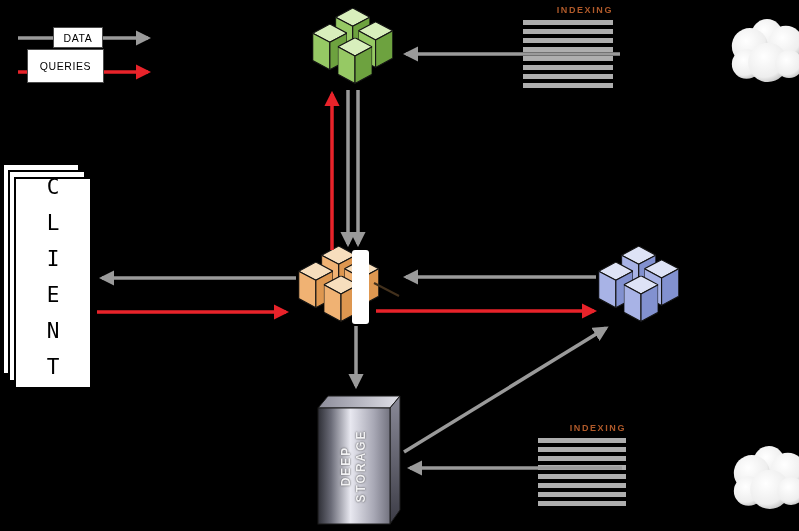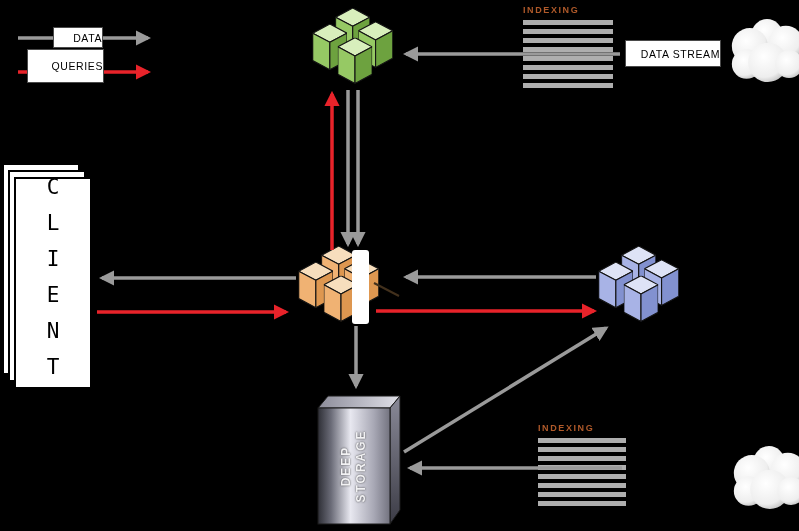--- a/index.html
+++ b/index.html
@@ -5,24 +5,24 @@
   *{margin:0;padding:0;box-sizing:border-box}
   html,body{background:#000}
   .canvas{position:relative;width:799px;height:531px;overflow:hidden;
     background:var(--background,#000);font-family:"Liberation Sans",sans-serif}
   .overlay{position:absolute;inset:0;z-index:2;pointer-events:none}
   .arrow-data{stroke:var(--arrow_data,#9a9a9a);stroke-width:3.5;fill:none}
   .arrow-query{stroke:var(--arrow_query,#e8232a);stroke-width:3.5;fill:none}
   .leader{stroke:#42301c;stroke-width:2;fill:none}
 
   .label-box{position:absolute;z-index:3;background:#fff;border:1px solid #4a4a4a;
-    color:#000;display:flex;align-items:center;justify-content:flex-end;
+    color:#000;display:flex;align-items:center;justify-content:center;
     font-size:10.5px;letter-spacing:.6px;white-space:nowrap}
   .indexing-label{position:absolute;z-index:1;color:var(--indexing_label,#b05a2a);
-    font-size:9px;font-weight:bold;letter-spacing:1.6px;text-align:left}
+    font-size:9px;font-weight:bold;letter-spacing:1.6px;text-align:right}
   .stripes{position:absolute;z-index:1;
     background:repeating-linear-gradient(to bottom,#aeaeae 0 5px,transparent 5px 9px)}
 
   .client-stack{position:absolute;left:2px;top:163px;width:96px;height:232px;z-index:1}
   .page{position:absolute;width:78px;height:212px;background:#fff;border:2px solid #000}
   .client-label{position:absolute;inset:0;display:flex;align-items:center;justify-content:center;
     writing-mode:vertical-lr;text-orientation:upright;letter-spacing:12px;
     font-size:21px;color:#000;font-family:"DejaVu Sans Mono",monospace;margin:auto}
 
   .cluster{position:absolute;z-index:1;width:100px;height:80px}
@@ -128,23 +128,20 @@
 
   <svg class="cluster cluster-historical" style="left:591px;top:246px" viewBox="0 0 78 70">
     <use href="#cube" x="22" y="0" width="30" height="40"></use>
     <use href="#cube" x="2" y="14" width="30" height="40"></use>
     <use href="#cube" x="42" y="12" width="30" height="40"></use>
     <use href="#cube" x="24" y="26" width="30" height="40"></use>
   </svg>
 
   <div class="indexing-label" style="left:523px;top:5px;width:90px">INDEXING</div>
   <div class="stripes" style="left:523px;top:20px;width:90px;height:69px"></div>
-  <div class="label-box" style="left:625px;top:40px;width:96px;height:27px">
-    <span>DATA STREAM</span>
-  </div>
   <svg class="cloud" style="left:722px;top:8px;width:90px;height:86px" viewBox="0 0 110 100">
     <circle cx="55" cy="30" r="19" fill="url(#cg)"></circle>
     <circle cx="34" cy="44" r="22" fill="url(#cg)"></circle>
     <circle cx="78" cy="40" r="21" fill="url(#cg)"></circle>
     <circle cx="30" cy="66" r="18" fill="url(#cg)"></circle>
     <circle cx="56" cy="64" r="24" fill="url(#cg)"></circle>
     <circle cx="82" cy="66" r="17" fill="url(#cg)"></circle>
   </svg>
 
   <div class="deep-storage">

